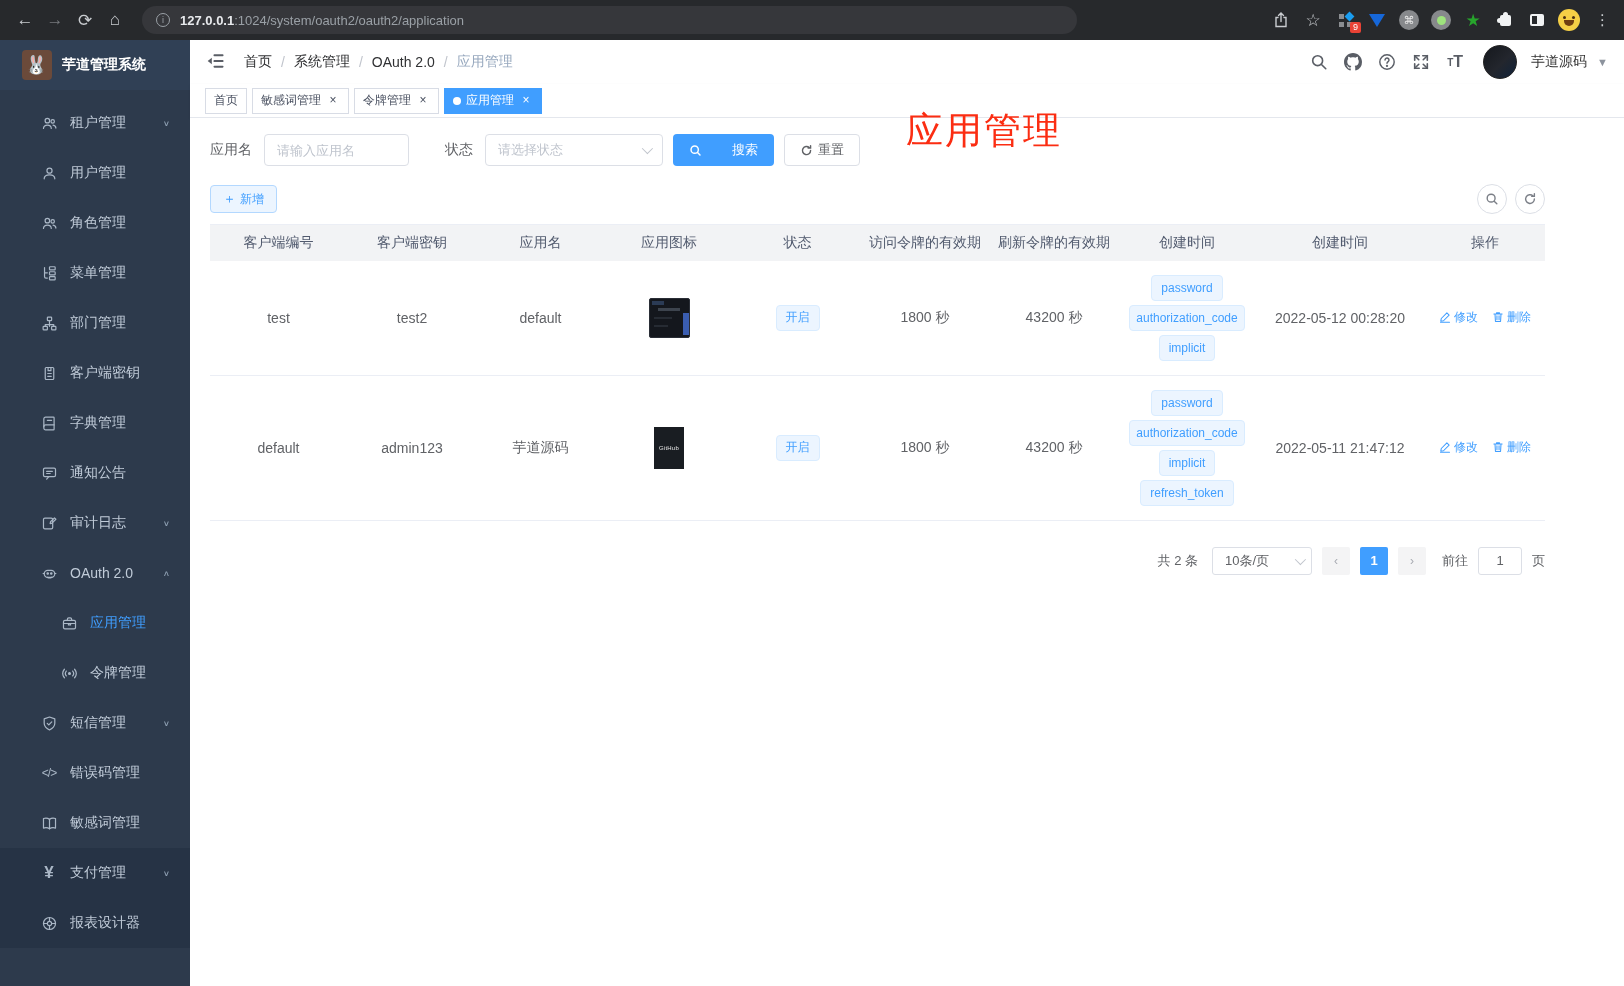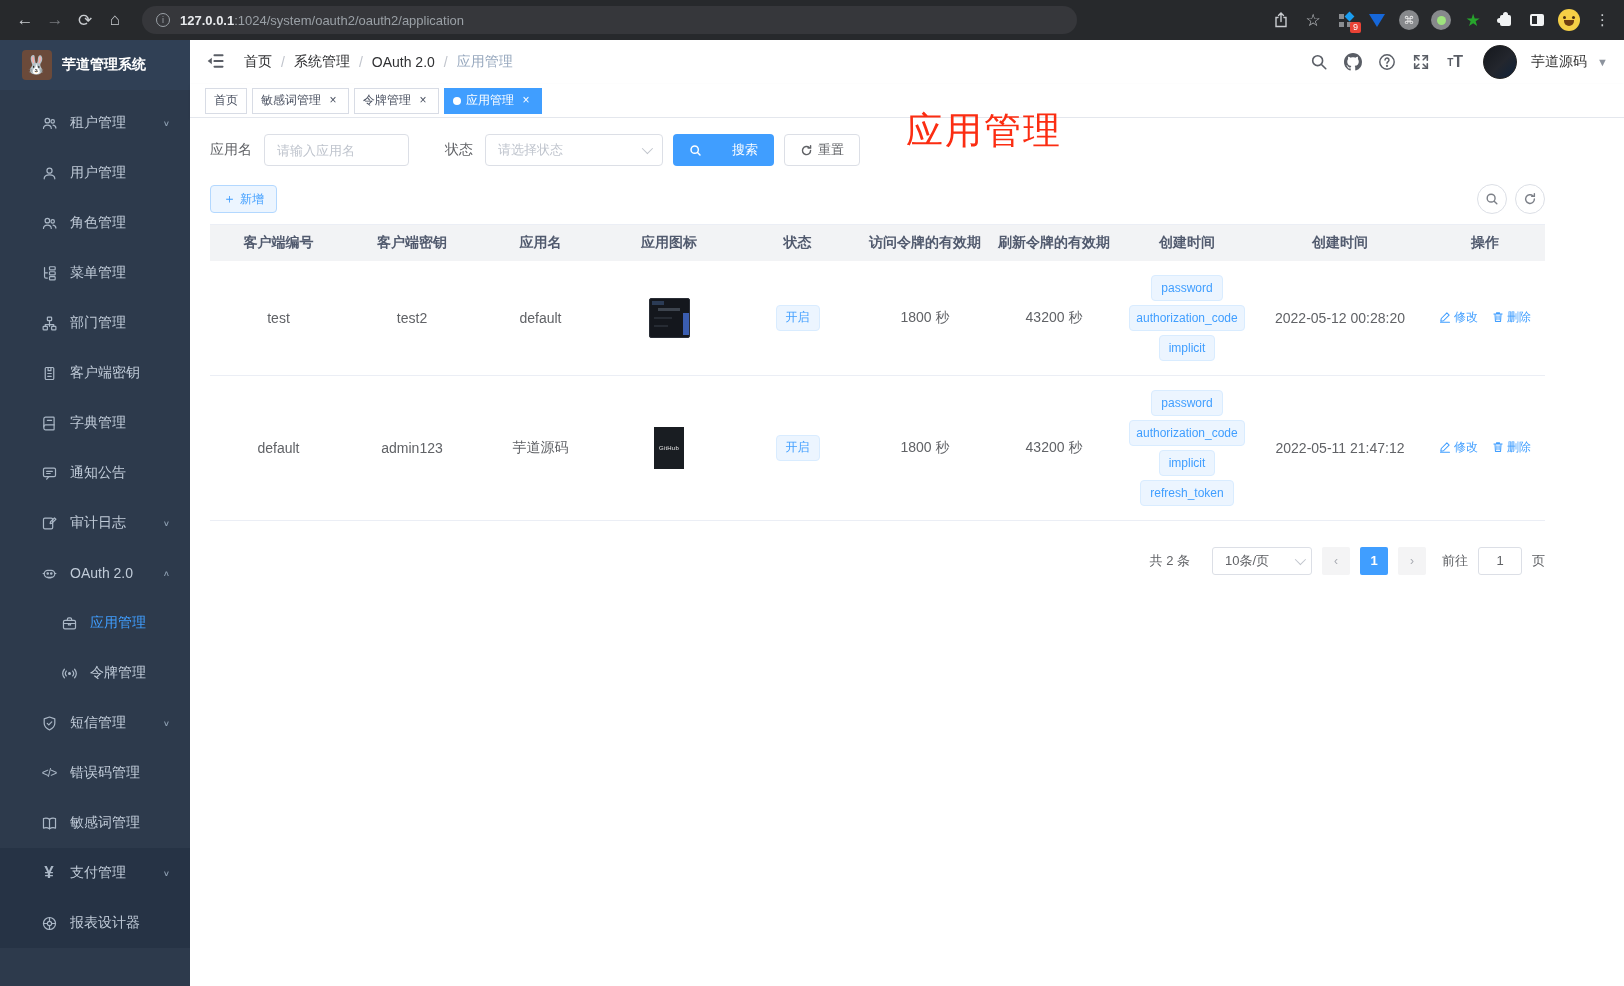--- a/index.html
+++ b/index.html
@@ -108,21 +108,21 @@
   .toolbar-row { display:flex; align-items:center; justify-content:space-between; width:1335px; margin-bottom:10px; }
   .btn-add { height:28px; padding:0 12px; background:#ecf5ff; border:1px solid #b3d8ff; color:#409EFF; border-radius:4px;
     font-size:12px; display:inline-flex; align-items:center; gap:4px; cursor:pointer; }
   .circle-btns { display:flex; gap:8px; }
   .circle-btn { width:30px; height:30px; border-radius:50%; border:1px solid #dcdfe6; background:#fff; color:#7b7f87;
     display:flex; align-items:center; justify-content:center; cursor:pointer; }
   .circle-btn svg { width:14px; height:14px; stroke:currentColor; fill:none; stroke-width:1.6; stroke-linecap:round; }
 
   
   table.grid { width:1335px; border-collapse:collapse; table-layout:fixed; }
-  table.grid th { background:#f2f3f5; height:36px; font-size:14px; color:#515a6e; font-weight:700; text-align:center;
+  table.grid th { background:#f2f3f5; height:36px; font-size:14px; color:#515a6e; font-weight:400; text-align:center;
     border-top:1px solid #ebeef5; }
   table.grid td { text-align:center; font-size:14px; color:#606266; border-bottom:1px solid #ebeef5; padding:14px 0; vertical-align:middle; }
   .thumb-wrap { display:flex; justify-content:center; }
   .thumb-screenshot { width:41px; height:40px; background:#14171d; border:1px solid #2a2e36; border-radius:2px;
     background-image:
       linear-gradient(#2b3b55 0 0), linear-gradient(#3d444e 0 0), linear-gradient(#1f9d3c 0 0),
       linear-gradient(#3a5db0 0 0), linear-gradient(#262b33 0 0), linear-gradient(#262b33 0 0);
     background-repeat:no-repeat;
     background-size: 12px 4px, 22px 3px, 8px 3px, 6px 22px, 18px 2px, 14px 2px;
     background-position: 2px 2px, 8px 9px, 22px 9px, 33px 14px, 4px 18px, 4px 26px; }
@@ -132,21 +132,21 @@
     background:#ecf5ff; border:1px solid #d9ecff; border-radius:4px; color:#409EFF; font-size:12px; white-space:nowrap; }
   .grants { display:flex; flex-direction:column; align-items:center; gap:4px; }
   .grants .tag { max-width:116px; overflow:hidden; }
   .link { color:#409EFF; font-size:12px; text-decoration:none; display:inline-flex; align-items:center; gap:3px; cursor:pointer; }
   .link + .link { margin-left:10px; }
   .link svg { width:12px; height:12px; stroke:currentColor; fill:none; stroke-width:1.4; stroke-linecap:round; stroke-linejoin:round; }
 
   
   .pager { width:1335px; display:flex; align-items:center; justify-content:flex-end; margin-top:26px; gap:10px;
     font-size:13px; color:#606266; }
-  .pg-total { margin-right:12px; }
+  .pg-total { margin-right:4px; }
   .pg-size { width:100px; height:28px; border:1px solid #dcdfe6; border-radius:3px; display:flex; align-items:center;
     justify-content:space-between; padding:0 8px 0 12px; color:#606266; cursor:pointer; }
   .pg-btn { width:28px; height:28px; background:#f4f4f5; border-radius:2px; display:flex; align-items:center;
     justify-content:center; color:#a8abb2; cursor:pointer; font-size:12px; }
   .pg-page { width:28px; height:28px; background:#409EFF; color:#fff; border-radius:2px; display:flex;
     align-items:center; justify-content:center; font-weight:700; cursor:pointer; }
   .pg-goto-input { width:44px; height:28px; border:1px solid #dcdfe6; border-radius:3px; text-align:center;
     font-size:13px; color:#606266; outline:none; font-family:inherit; }
 
   

